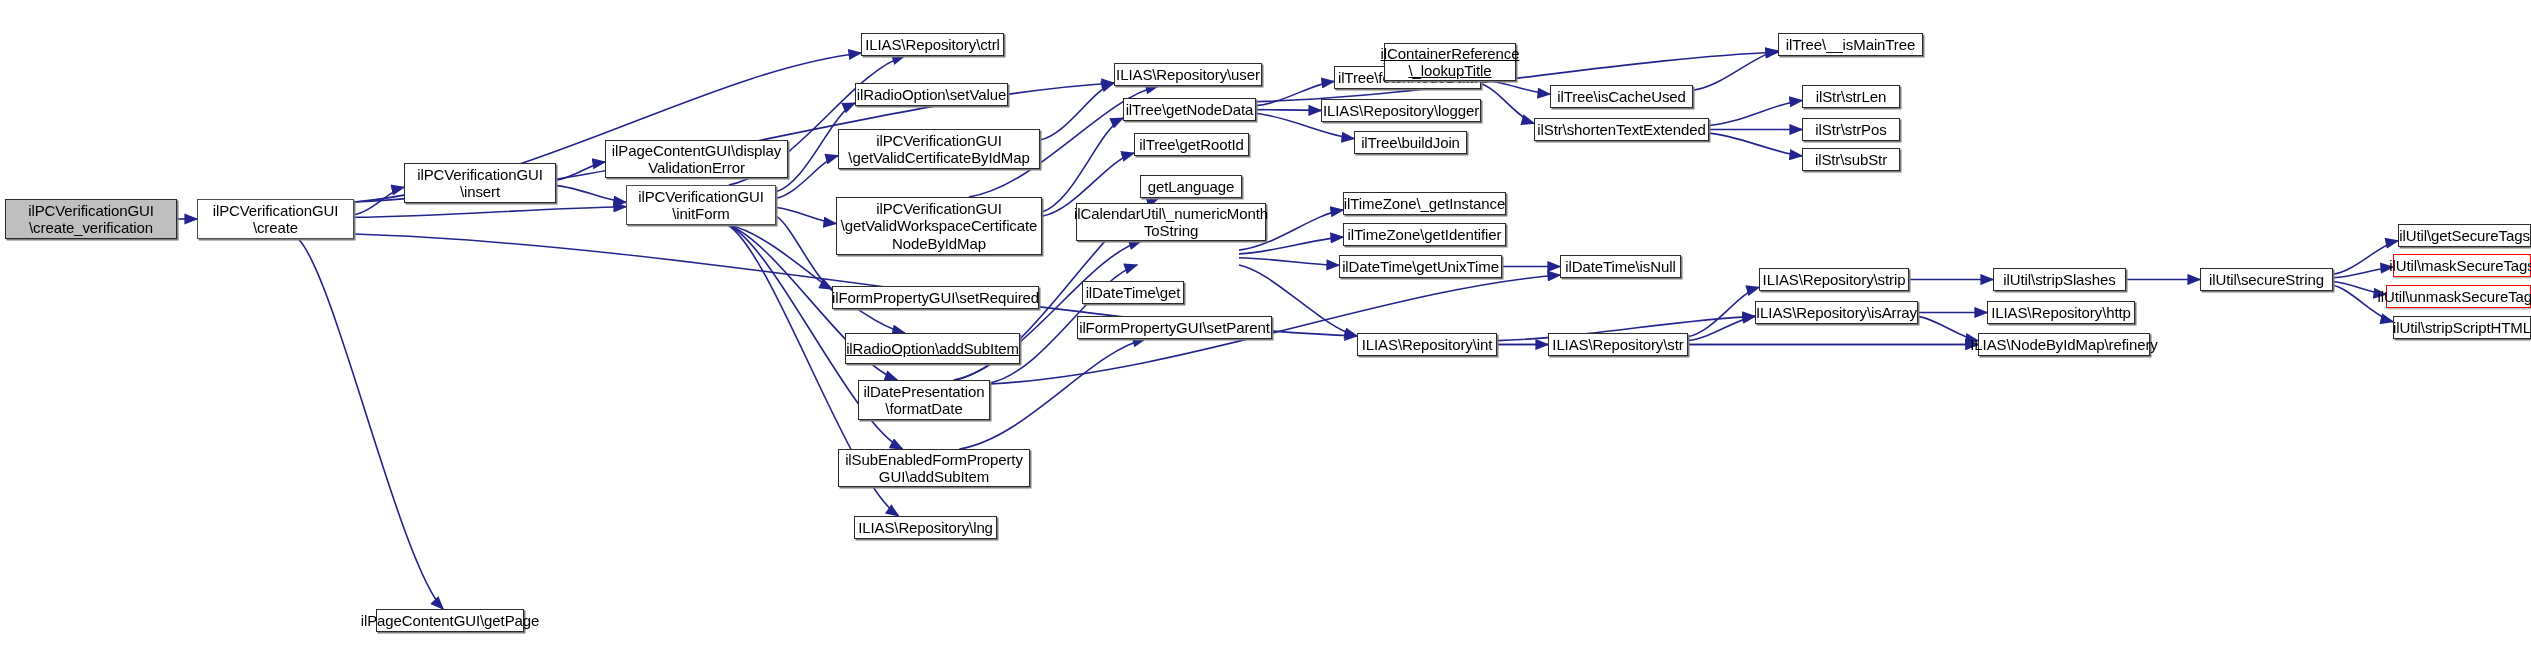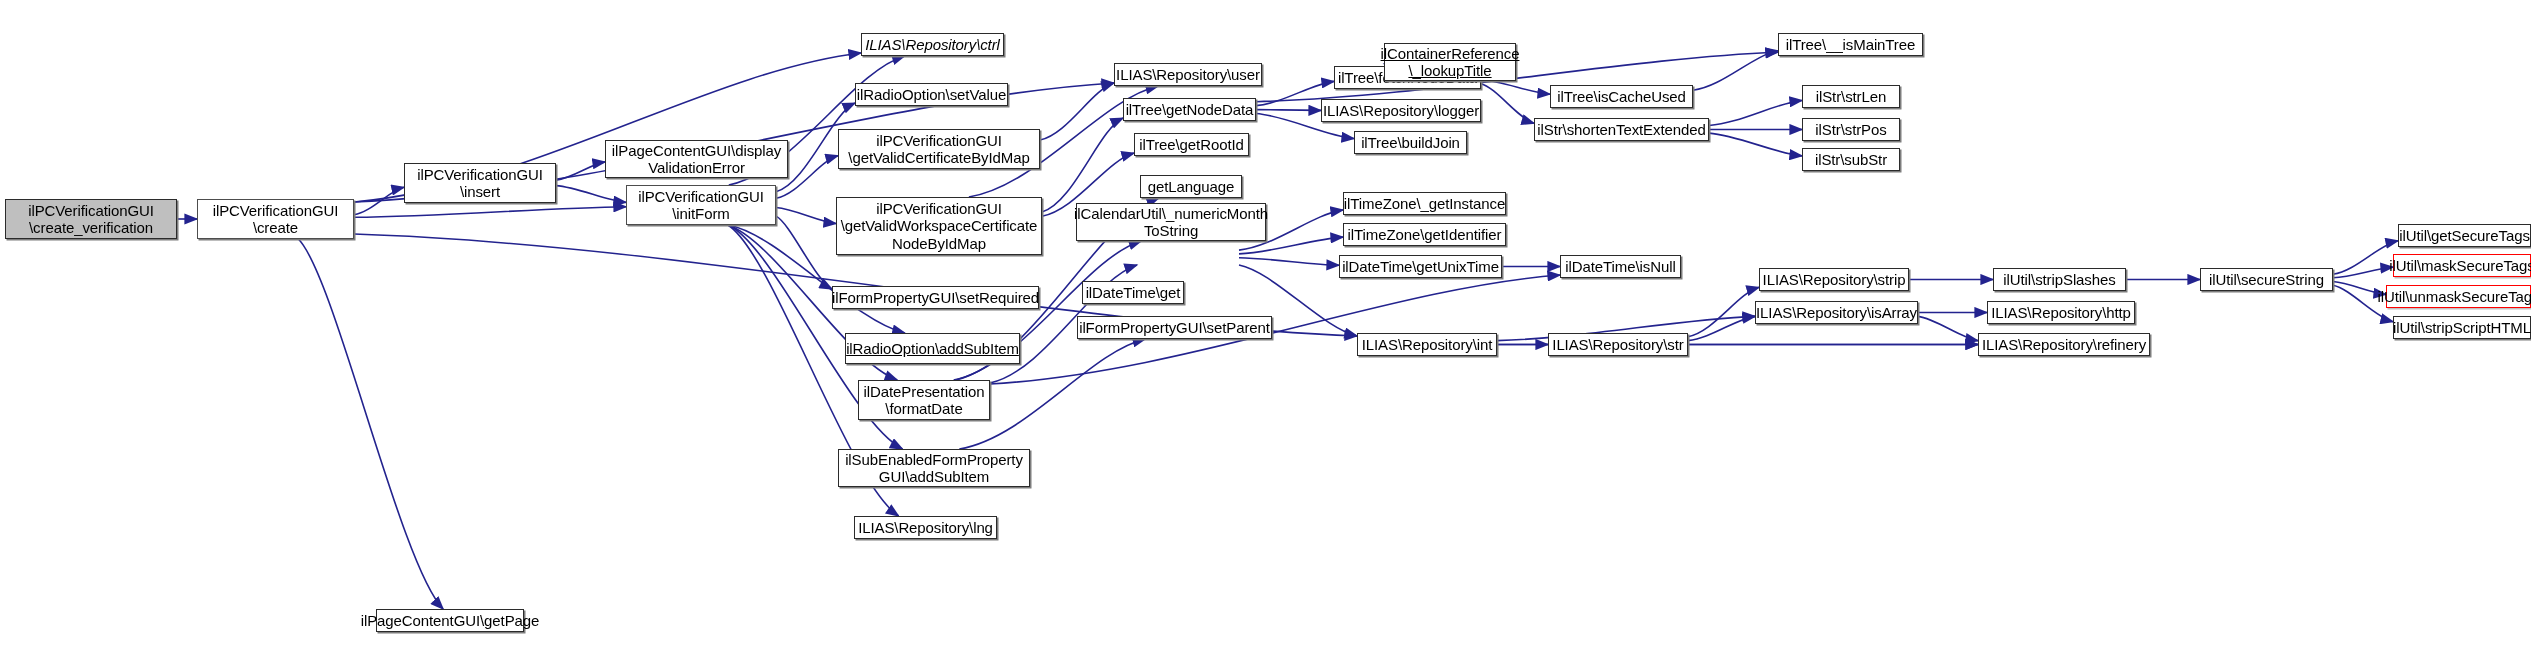--- a/index.html
+++ b/index.html
@@ -117,21 +117,21 @@
 \create_verification</div>
       <div class="node cur" style="left: 197px; top: 199px; width: 157px; height: 40px;">ilPCVerificationGUI
 \create</div>
       <div class="node" style="left: 404px; top: 163px; width: 152px; height: 40px;">ilPCVerificationGUI
 \insert</div>
       <div class="node cur" style="left: 626px; top: 185px; width: 150px; height: 40px;">ilPCVerificationGUI
 \initForm</div>
       <div class="node" style="left: 605px; top: 140px; width: 183px; height: 38px;">ilPageContentGUI\display
 ValidationError</div>
       <div class="node" style="left: 376px; top: 609px; width: 148px; height: 23px;">ilPageContentGUI\getPage</div>
-      <div class="node" style="left: 861px; top: 33px; width: 143px; height: 23px; font-style: italic;">ILIAS\Repository\ctrl</div>
+      <div class="node" style="left: 861px; top: 33px; width: 143px; height: 23px;">ILIAS\Repository\ctrl</div>
       <div class="node" style="left: 855px; top: 83px; width: 153px; height: 23px;">ilRadioOption\setValue</div>
       <div class="node" style="left: 838px; top: 129px; width: 202px; height: 40px;">ilPCVerificationGUI
 \getValidCertificateByIdMap</div>
       <div class="node" style="left: 836px; top: 197px; width: 206px; height: 58px;">ilPCVerificationGUI
 \getValidWorkspaceCertificate
 NodeByIdMap</div>
       <div class="node" style="left: 832px; top: 286px; width: 207px; height: 23px;">ilFormPropertyGUI\setRequired</div>
       <div class="node" style="left: 845px; top: 333px; width: 175px; height: 31px; text-decoration: underline;">ilRadioOption\addSubItem</div>
       <div class="node" style="left: 858px; top: 380px; width: 132px; height: 40px;">ilDatePresentation
 \formatDate</div>
@@ -158,21 +158,21 @@
       <div class="node" style="left: 1550px; top: 85px; width: 143px; height: 23px;">ilTree\isCacheUsed</div>
       <div class="node" style="left: 1534px; top: 118px; width: 175px; height: 23px;">ilStr\shortenTextExtended</div>
       <div class="node" style="left: 1778px; top: 33px; width: 145px; height: 23px;">ilTree\__isMainTree</div>
       <div class="node" style="left: 1802px; top: 85px; width: 98px; height: 23px;">ilStr\strLen</div>
       <div class="node" style="left: 1802px; top: 118px; width: 98px; height: 23px;">ilStr\strPos</div>
       <div class="node" style="left: 1802px; top: 148px; width: 98px; height: 23px;">ilStr\subStr</div>
       <div class="node" style="left: 1560px; top: 255px; width: 121px; height: 23px;">ilDateTime\isNull</div>
       <div class="node" style="left: 1548px; top: 333px; width: 140px; height: 23px;">ILIAS\Repository\str</div>
       <div class="node" style="left: 1759px; top: 268px; width: 150px; height: 23px;">ILIAS\Repository\strip</div>
       <div class="node" style="left: 1755px; top: 301px; width: 163px; height: 23px;">ILIAS\Repository\isArray</div>
-      <div class="node" style="left: 1978px; top: 333px; width: 172px; height: 23px;">ILIAS\Repository\refinery</div>
+      <div class="node" style="left: 1978px; top: 333px; width: 172px; height: 23px;">ILIAS\NodeByIdMap\refinery</div>
       <div class="node" style="left: 1993px; top: 268px; width: 133px; height: 23px;">ilUtil\stripSlashes</div>
       <div class="node" style="left: 1987px; top: 301px; width: 148px; height: 23px;">ILIAS\Repository\http</div>
       <div class="node" style="left: 2200px; top: 268px; width: 133px; height: 23px;">ilUtil\secureString</div>
       <div class="node" style="left: 2398px; top: 224px; width: 133px; height: 23px;">ilUtil\getSecureTags</div>
       <div class="node danger" style="left: 2393px; top: 254px; width: 138px; height: 23px;">ilUtil\maskSecureTags</div>
       <div class="node danger" style="left: 2386px; top: 285px; width: 145px; height: 23px;">ilUtil\unmaskSecureTags</div>
       <div class="node" style="left: 2393px; top: 316px; width: 138px; height: 23px;">ilUtil\stripScriptHTML</div>
     </div>
 </div>
 

